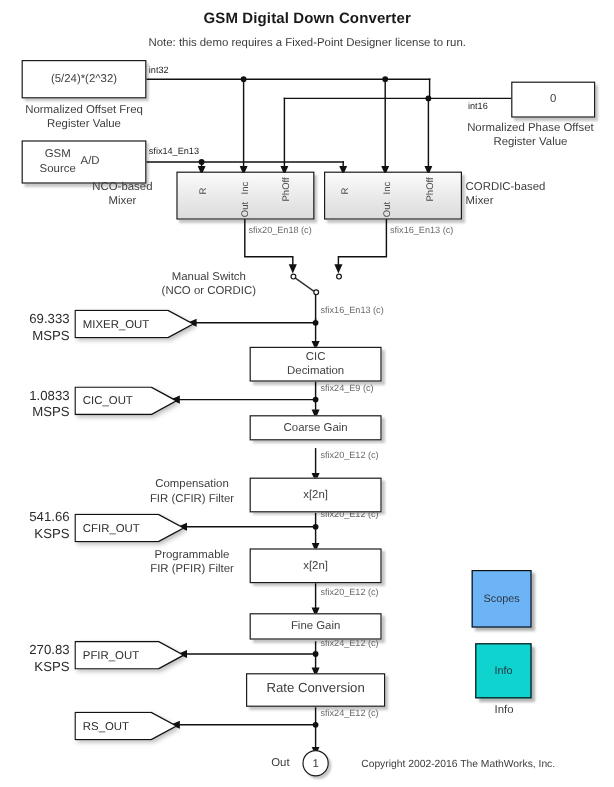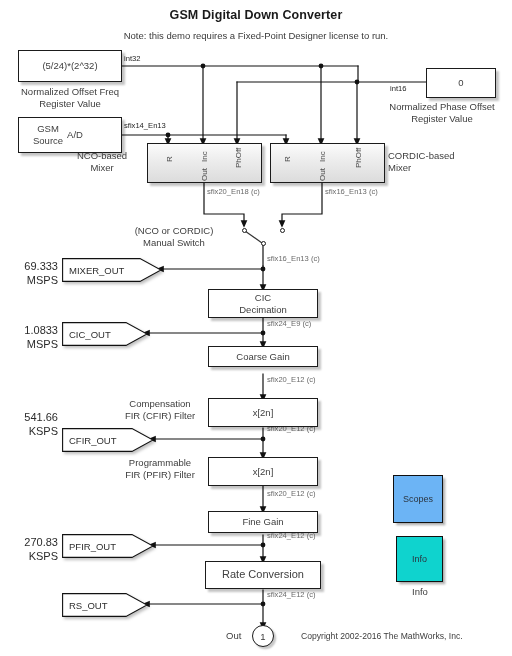--- a/index.html
+++ b/index.html
@@ -198,22 +198,22 @@
   <div class="ann" style="left:388px;top:150px;width:110px;">
     <div>CORDIC-based</div>
     <div>Mixer</div>
   </div>
   <div class="dtype" style="left:325px;top:187px;">sfix16_En13 (c)</div>
 
   <div class="swcirc" style="left:242px;top:228px;"></div>
   <div class="swcirc" style="left:280px;top:228px;"></div>
   <div class="swcirc" style="left:261px;top:241px;"></div>
   <div class="ann r" style="left:118px;top:225px;width:112px;">
+    <div>Manual Switch</div>
     <div>(NCO or CORDIC)</div>
-    <div>Manual Switch</div>
   </div>
   <div class="dtype" style="left:267px;top:254px;">sfix16_En13 (c)</div>
 
   <div class="blk two" style="left:208px;top:289px;width:110px;height:29px;">
     <div>CIC</div>
     <div>Decimation</div>
   </div>
   <div class="dtype" style="left:267px;top:319px;">sfix24_E9 (c)</div>
 
   <div class="blk" style="left:208px;top:346px;width:110px;height:21px;">
@@ -271,21 +271,21 @@
     <div>1.0833</div>
     <div>MSPS</div>
   </div>
 
   <div class="tag" style="left:62px;top:428px;width:92px;height:24px;">
     <svg width="92" height="24" viewBox="0 0 92 24">
       <path d="M0.6,0.6 L70,0.6 L91,12 L70,23.4 L0.6,23.4 z" fill="#fff" stroke="#111" stroke-width="1.1"></path>
     </svg>
     <div class="tlabel">CFIR_OUT</div>
   </div>
-  <div class="rate" style="left:4px;top:410px;width:54px;">
+  <div class="rate" style="left:4px;top:424px;width:54px;">
     <div>541.66</div>
     <div>KSPS</div>
   </div>
 
   <div class="tag" style="left:62px;top:534px;width:92px;height:24px;">
     <svg width="92" height="24" viewBox="0 0 92 24">
       <path d="M0.6,0.6 L70,0.6 L91,12 L70,23.4 L0.6,23.4 z" fill="#fff" stroke="#111" stroke-width="1.1"></path>
     </svg>
     <div class="tlabel">PFIR_OUT</div>
   </div>

